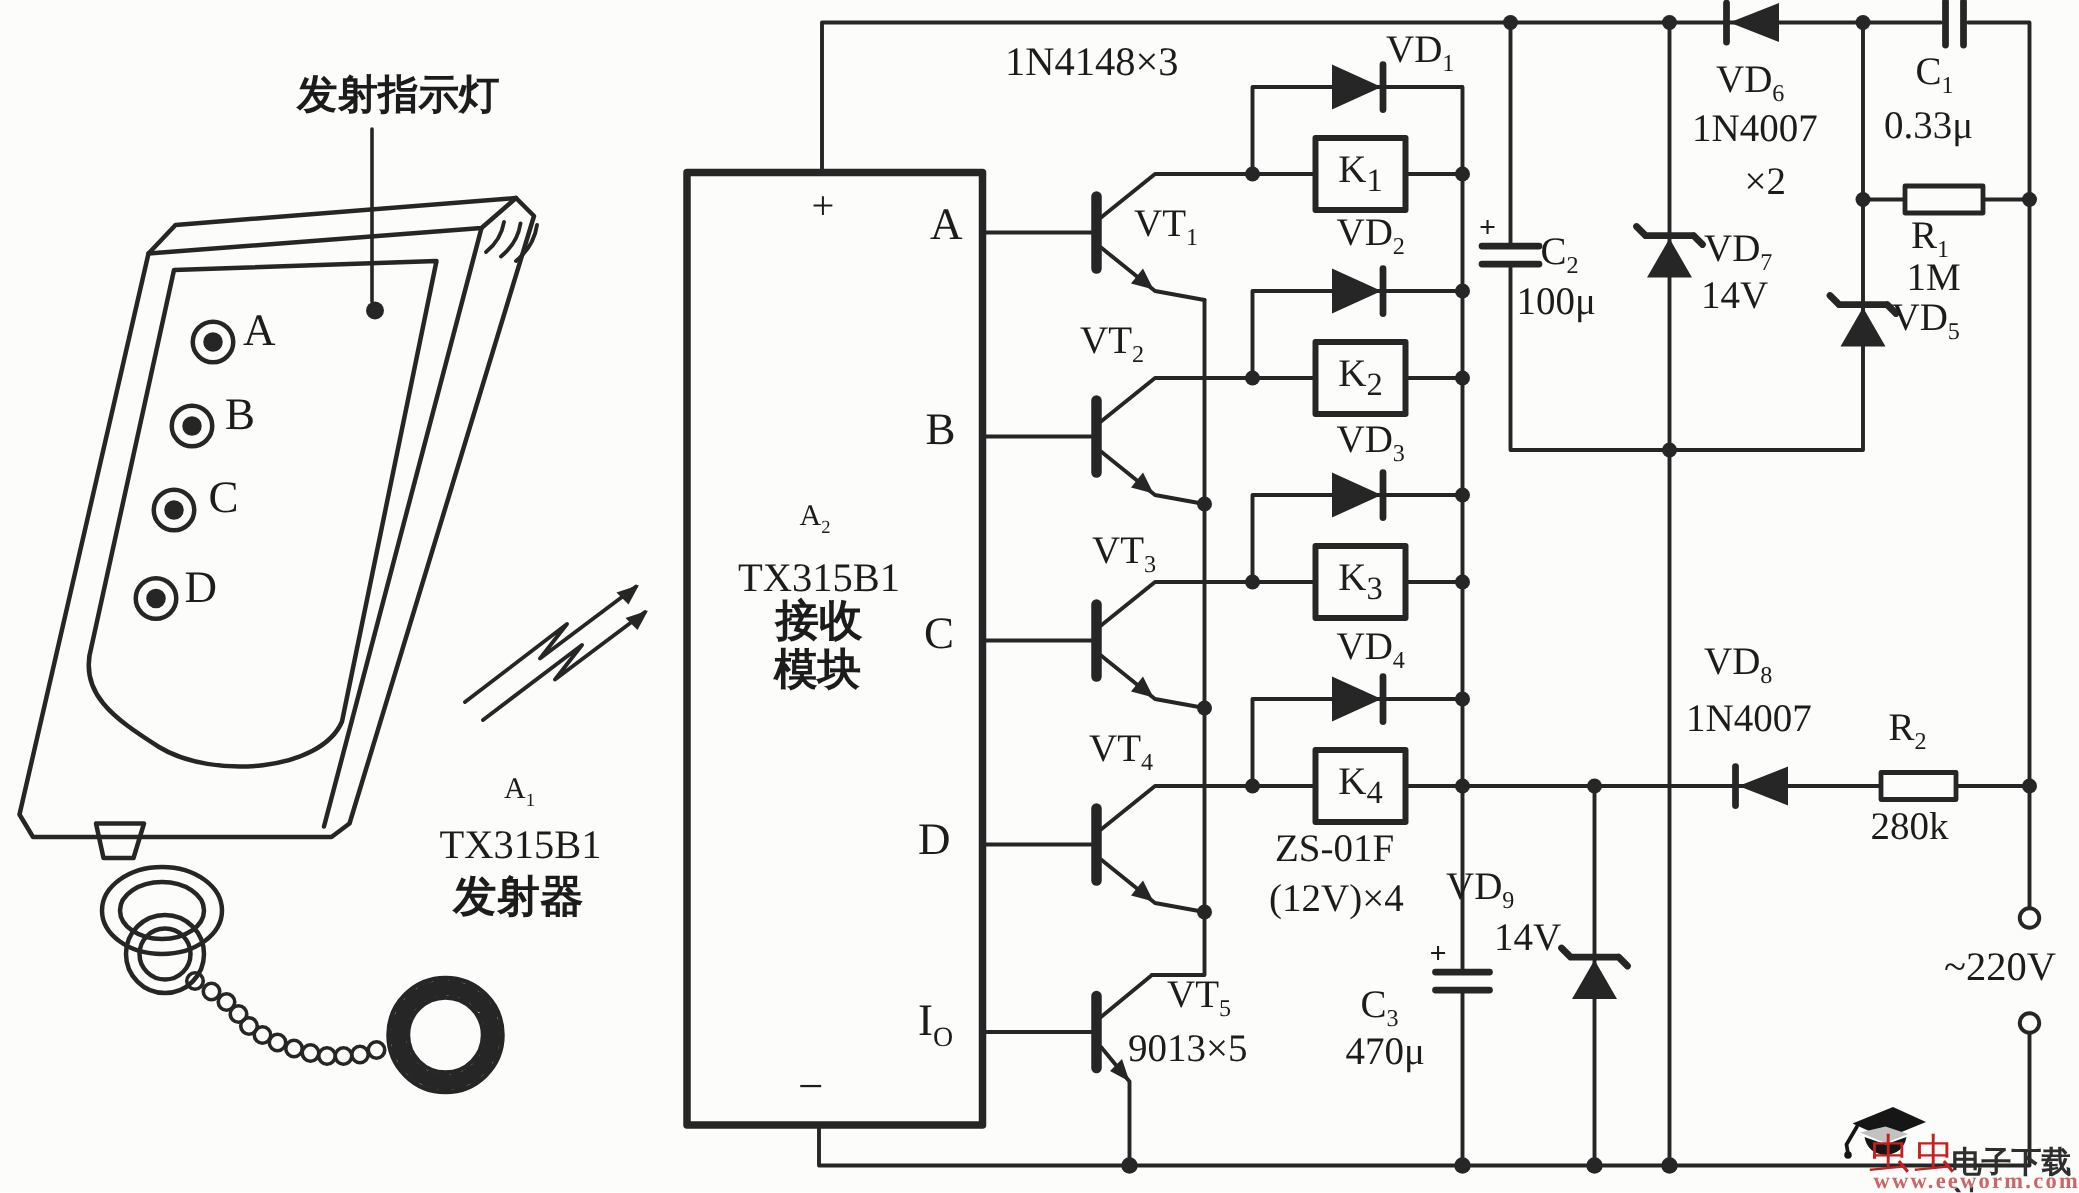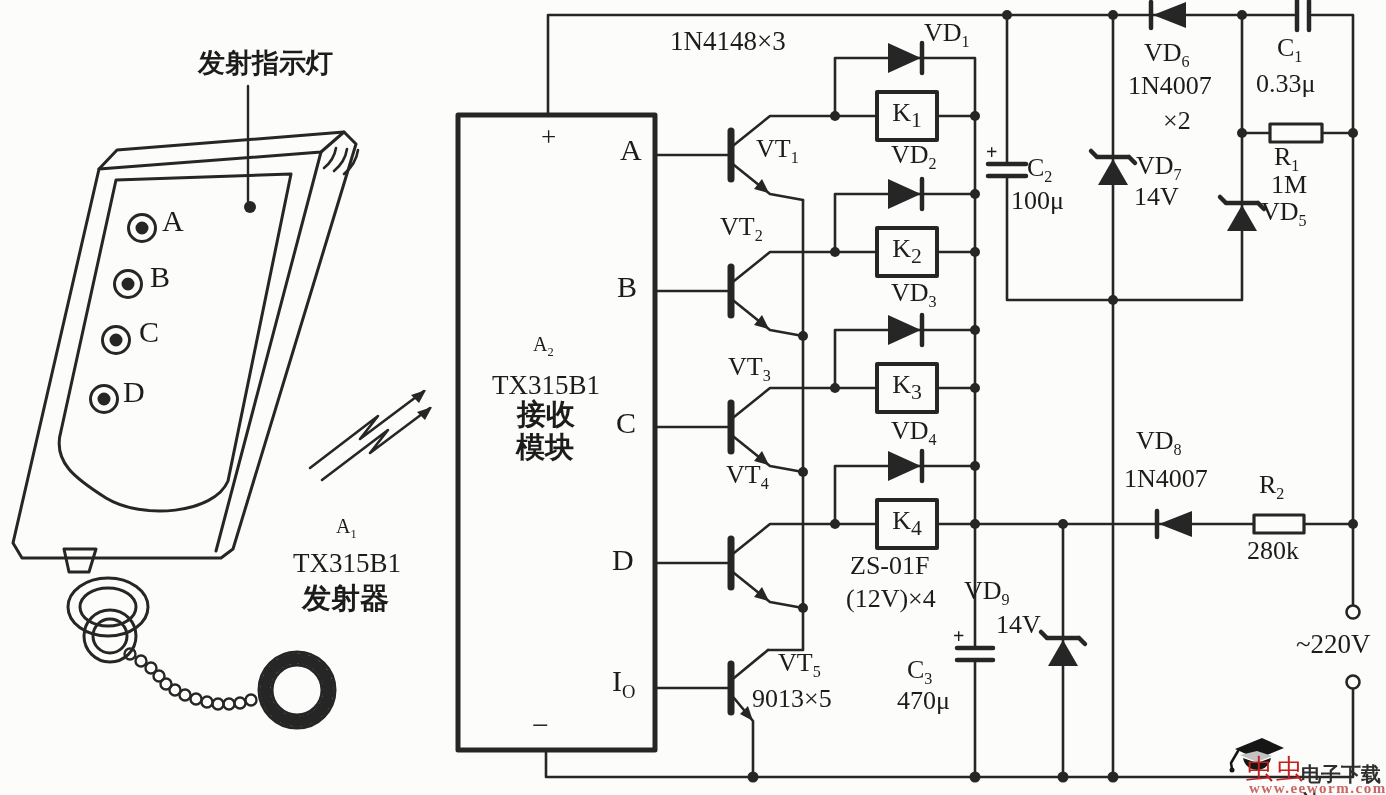--- a/index.html
+++ b/index.html
@@ -285,21 +285,21 @@
     </div>
 <div class="kbox" style="left:877px;top:500px">
       <span><span>K</span><sub>4</sub></span>
     </div>
 <div class="lbl f26" style="left:850px;top:553px">ZS-01F</div>
 <div class="lbl f26" style="left:846px;top:586px">(12V)×4</div>
 
 <div class="lbl f26" style="left:756px;top:136px"><span>VT</span><sub>1</sub></div>
 <div class="lbl f26" style="left:720px;top:214px"><span>VT</span><sub>2</sub></div>
 <div class="lbl f26" style="left:728px;top:354px"><span>VT</span><sub>3</sub></div>
-<div class="lbl f26" style="left:726px;top:462px"><span>VT</span><sub>4</sub></div>
+<div class="lbl f26" style="left:726px;top:486px"><span>VT</span><sub>4</sub></div>
 <div class="lbl f26" style="left:778px;top:650px"><span>VT</span><sub>5</sub></div>
 <div class="lbl f26" style="left:752px;top:686px">9013×5</div>
 
 <div class="lbl f26" style="left:1027px;top:155px"><span>C</span><sub>2</sub></div>
 <div class="lbl f26" style="left:1011px;top:188px">100μ</div>
 <div class="lbl f20 bold" style="left:986px;top:142px">+</div>
 <div class="lbl f26" style="left:1136px;top:153px"><span>VD</span><sub>7</sub></div>
 <div class="lbl f26" style="left:1134px;top:184px">14V</div>
 <div class="lbl f26" style="left:1144px;top:40px"><span>VD</span><sub>6</sub></div>
 <div class="lbl f26" style="left:1128px;top:73px">1N4007</div>

